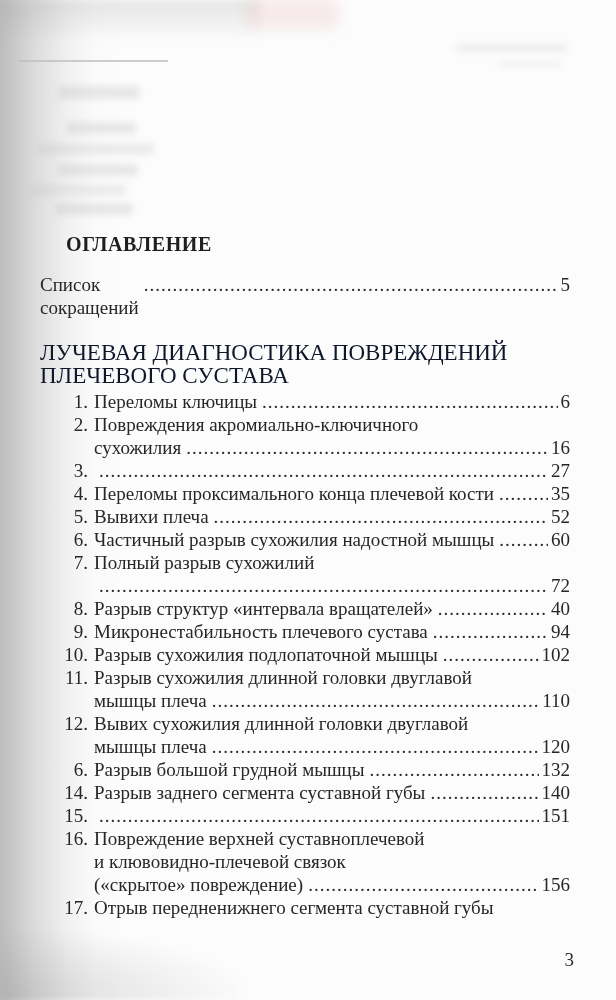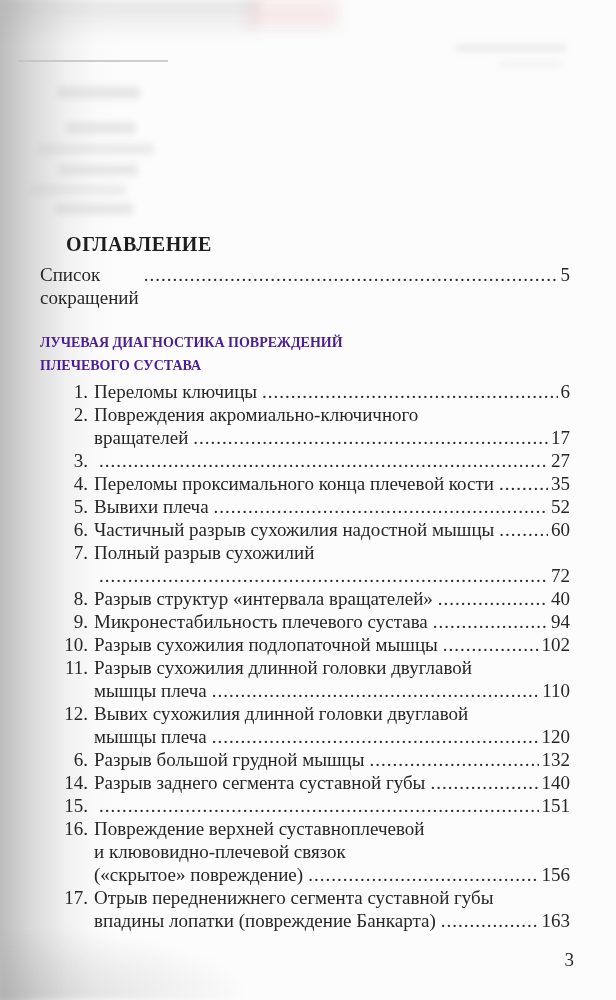--- a/index.html
+++ b/index.html
@@ -64,37 +64,37 @@
   .ghost-4 { left: 58px;  top: 164px; width: 80px;  height: 12px; }
   .ghost-5 { left: 30px;  top: 184px; width: 96px;  height: 12px; opacity: 0.24; }
   .ghost-6 { left: 55px;  top: 203px; width: 78px;  height: 12px; }
 
   .toc-title {
     position: absolute; left: 66px; top: 233px;
     font-size: 20px; font-weight: bold; letter-spacing: 0.6px;
     color: #1e1e1e;
   }
   .toc {
-    position: absolute; left: 40px; top: 263px; width: 530px;
+    position: absolute; left: 40px; top: 273px; width: 530px;
   }
   .row-leader {
     display: flex; align-items: baseline;
   }
   .leader {
     flex: 1 1 auto; overflow: hidden; white-space: nowrap;
     margin: 0 3px 0 5px; letter-spacing: 1px; color: #2e2e2e;
   }
   .leader::after {
     content: "..........................................................................................................................................";
   }
   .pagenum { flex: 0 0 auto; }
   .section-header {
     margin-top: 22px;
-    font-weight: bold; font-size: 14px; line-height: 23px;
-    color: #4c1d95;
+    font-weight: normal; font-size: 23px; line-height: 23px;
+    color: #0f172a;
   }
   .toc-list { margin-top: 3px; }
   .toc-item { display: flex; }
   .toc-num {
     flex: 0 0 48px; width: 48px; text-align: right; padding-right: 0;
   }
   .toc-body { flex: 1 1 auto; padding-left: 6px; min-width: 0; }
   .line { }
   .line.last { display: flex; align-items: flex-start; }
   .line .txt { flex: 0 1 auto; white-space: nowrap; }
@@ -147,23 +147,23 @@
               <span class="pagenum">6</span>
             </div>
           </div>
   </div>
 
   <div class="toc-item">
     <span class="toc-num">2.</span>
     <div class="toc-body">
             <div class="line">Повреждения акромиально-ключичного</div>
             <div class="line last">
-              <span class="txt">вращателей</span>
-              <span class="leader"></span>
-              <span class="pagenum">17</span>
+              <span class="txt">сухожилия</span>
+              <span class="leader"></span>
+              <span class="pagenum">16</span>
             </div>
           </div>
   </div>
 
   <div class="toc-item">
     <span class="toc-num">3.</span>
     <div class="toc-body">
             <div class="line last">
               <span class="leader"></span>
               <span class="pagenum">27</span>
@@ -314,24 +314,19 @@
               <span class="leader"></span>
               <span class="pagenum">156</span>
             </div>
           </div>
   </div>
 
   <div class="toc-item">
     <span class="toc-num">17.</span>
     <div class="toc-body">
             <div class="line">Отрыв передненижнего сегмента суставной губы</div>
-            <div class="line last">
-              <span class="txt">впадины лопатки (повреждение Банкарта)</span>
-              <span class="leader"></span>
-              <span class="pagenum">163</span>
-            </div>
           </div>
   </div>
 </div>
   </div>
 
   <div class="footer-pagenum">3</div>
 </div>
 
 </body></html>

